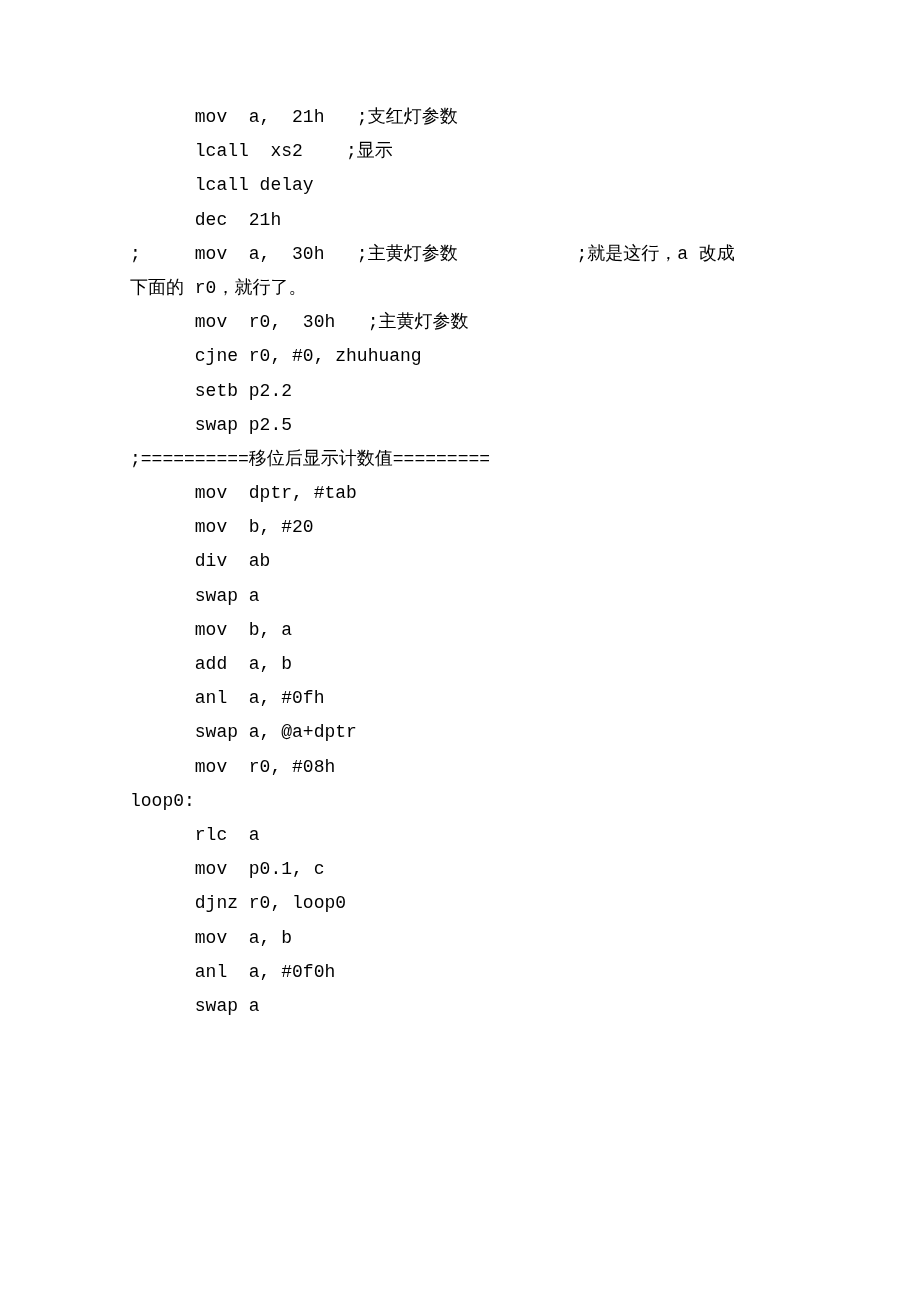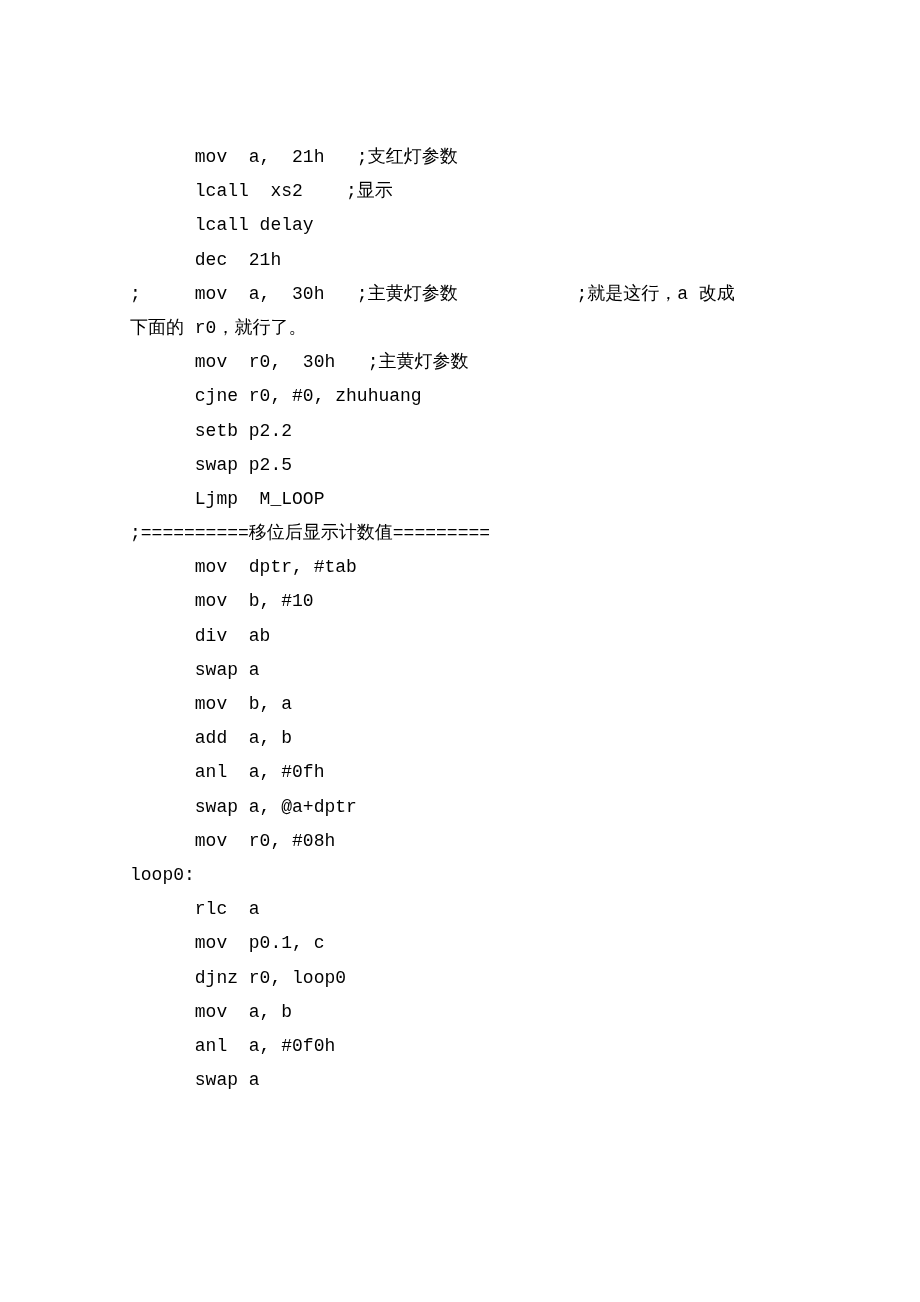--- a/index.html
+++ b/index.html
@@ -8,44 +8,42 @@
     background: #ffffff;
     font-family: "Courier New", "SimSun", monospace;
     font-size: 18px;
     color: #000000;
     line-height: 1.9;
     width: 920px;
     height: 1302px;
   }
   .page {
     padding: 100px 80px 0 130px;
-    margin-top: 40px;
   }
   .code-line {
     white-space: pre;
   }
 </style>
 </head>
 <body>
 
 <div class="page">
   <div class="code-line">      mov  a,  21h   ;支红灯参数</div>
   <div class="code-line">      lcall  xs2    ;显示</div>
   <div class="code-line">      lcall delay</div>
   <div class="code-line">      dec  21h</div>
   <div class="code-line">;     mov  a,  30h   ;主黄灯参数           ;就是这行，a 改成</div>
   <div class="code-line">下面的 r0，就行了。</div>
   <div class="code-line">      mov  r0,  30h   ;主黄灯参数</div>
   <div class="code-line">      cjne r0, #0, zhuhuang</div>
   <div class="code-line">      setb p2.2</div>
   <div class="code-line">      swap p2.5</div>
-  <div class="code-line">      Ljmp  M_LOOP</div>
   <div class="code-line">;==========移位后显示计数值=========</div>
   <div class="code-line">      mov  dptr, #tab</div>
-  <div class="code-line">      mov  b, #10</div>
+  <div class="code-line">      mov  b, #20</div>
   <div class="code-line">      div  ab</div>
   <div class="code-line">      swap a</div>
   <div class="code-line">      mov  b, a</div>
   <div class="code-line">      add  a, b</div>
   <div class="code-line">      anl  a, #0fh</div>
   <div class="code-line">      swap a, @a+dptr</div>
   <div class="code-line">      mov  r0, #08h</div>
   <div class="code-line">loop0:</div>
   <div class="code-line">      rlc  a</div>
   <div class="code-line">      mov  p0.1, c</div>

